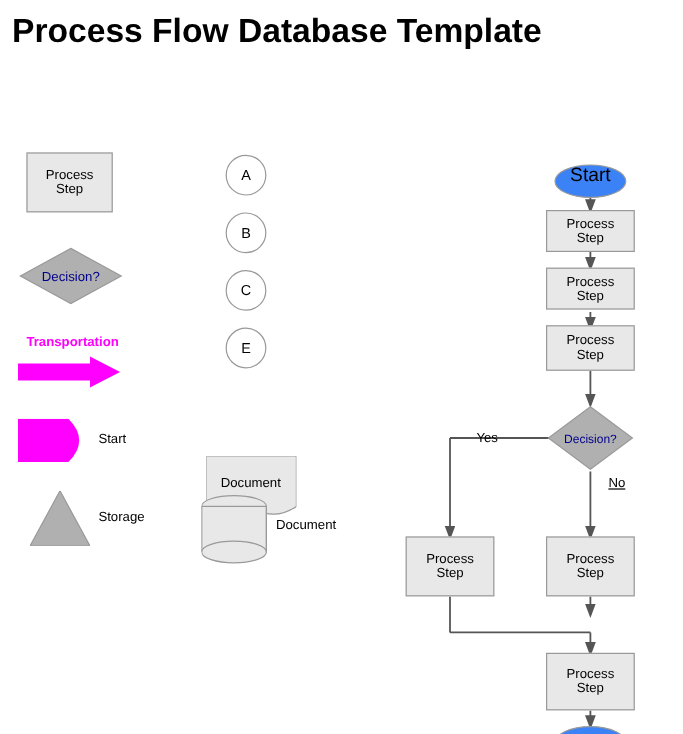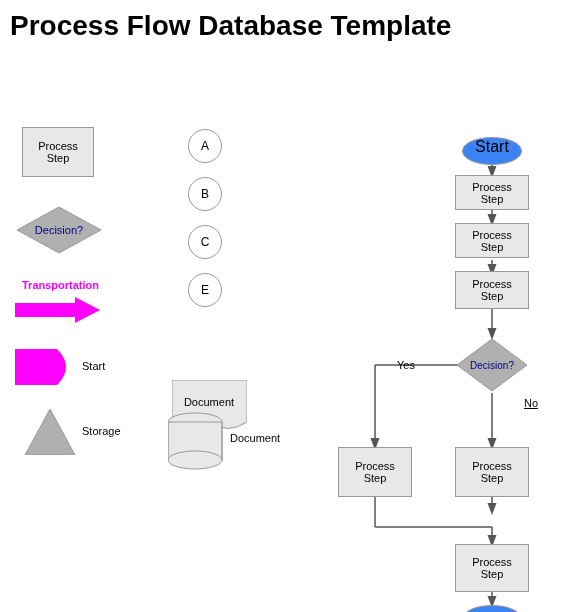--- a/index.html
+++ b/index.html
@@ -209,21 +209,21 @@
 
   <div style="position:absolute; left:455px; top:290px; width:74px; height:56px;">
     <svg width="74" height="56">
       <polygon points="37,2 72,28 37,54 2,28" fill="#b0b0b0" stroke="#999" stroke-width="1"></polygon>
       <text x="37" y="32" text-anchor="middle" font-size="10" fill="#00008b">Decision?</text>
     </svg>
   </div>
 
   <div class="label-text" style="left:397px; top:312px;">Yes</div>
 
-  <div class="label-text" style="left:524px; top:350px;text-decoration:underline;">No</div>
+  <div class="label-text" style="left:507px; top:350px;text-decoration:underline;">No</div>
 
   <div class="flow-box" style="left:338px; top:400px; width:74px; height:50px;">
     <span style="white-space:pre-line;">Process
 Step</span>
   </div>
 
   <div class="flow-box" style="left:455px; top:400px; width:74px; height:50px;">
     <span style="white-space:pre-line;">Process
 Step</span>
   </div>

